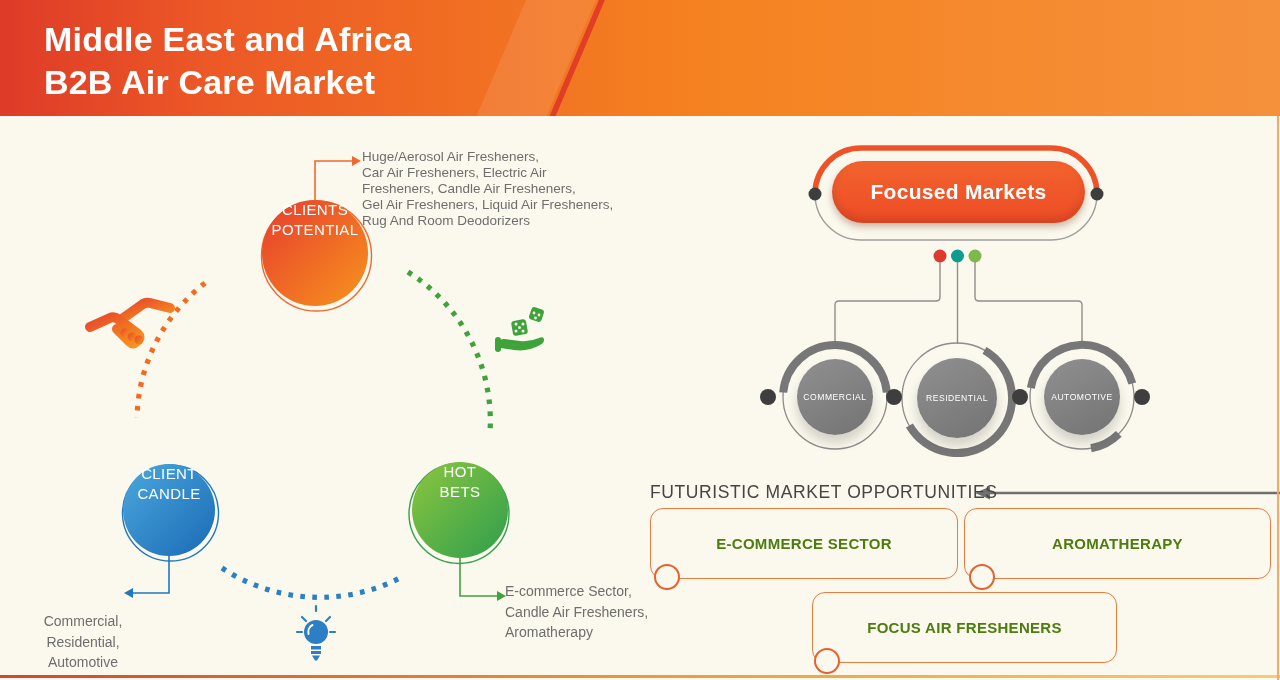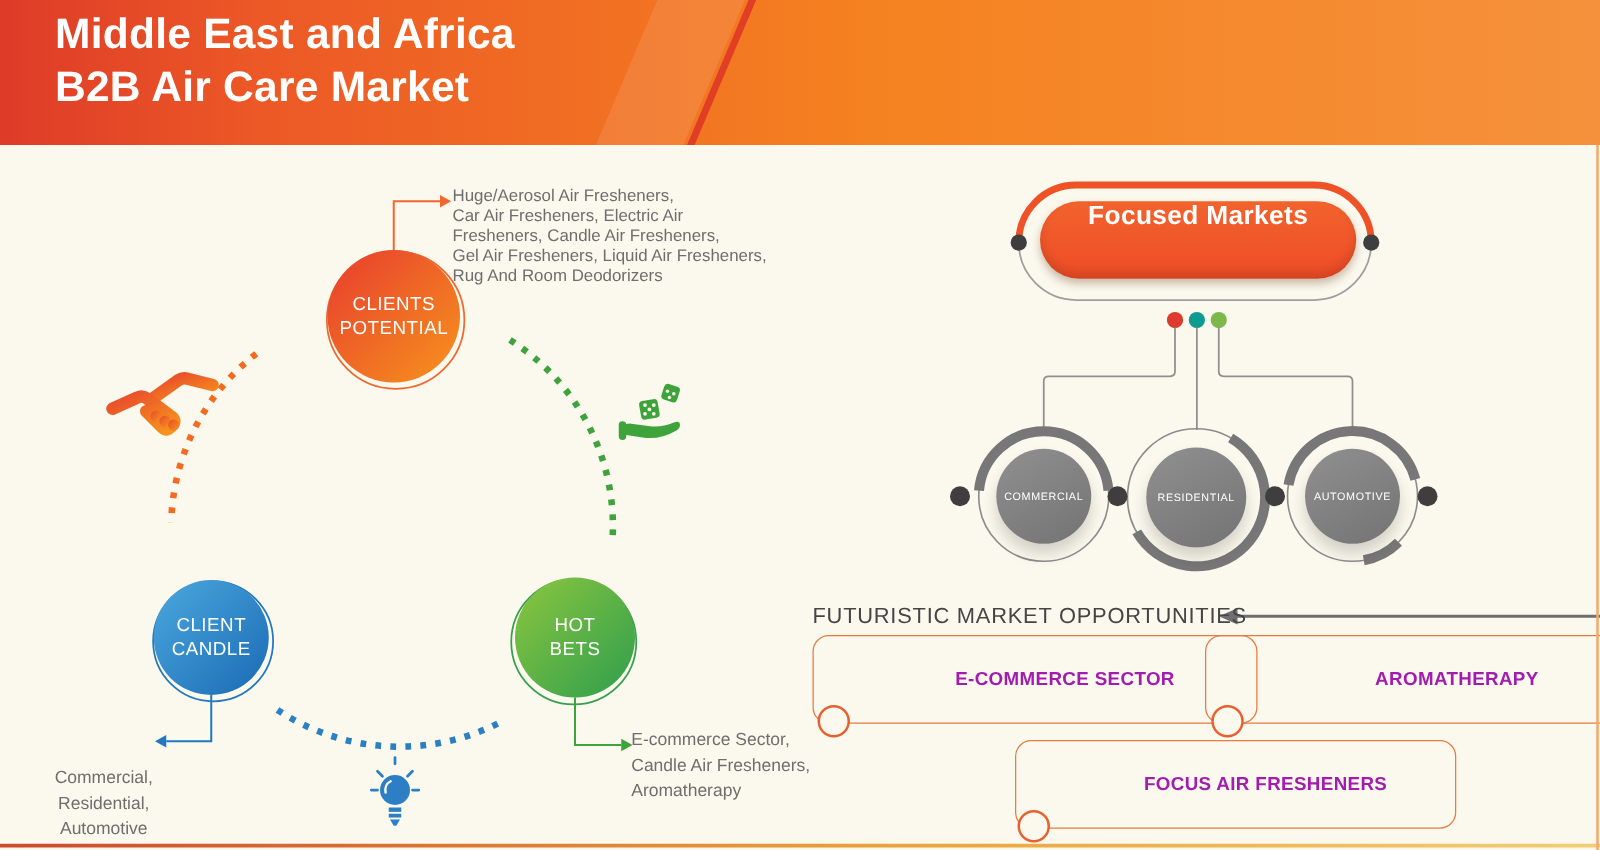--- a/index.html
+++ b/index.html
@@ -12,63 +12,63 @@
   
   .header {
     position:absolute; left:0; top:0; width:1280px; height:116px;
     background:linear-gradient(90deg,#DE3B28 0%,#EC5826 16%,#F58220 55%,#F5913C 100%);
     overflow:hidden;
   }
   .header-band { position:absolute; left:500px; top:-14px; width:70px; height:150px;
     background:rgba(255,255,255,0.10); transform:skewX(-23deg); }
   .header-redline { position:absolute; left:573px; top:-14px; width:6px; height:150px;
     background:#DD3426; opacity:.85; transform:skewX(-23deg); }
-  .title { position:absolute; left:44px; top:6px; font-size:34px; font-weight:bold;
+  .title { position:absolute; left:44px; top:18px; font-size:34px; font-weight:bold;
     color:#FFFFFF; line-height:1.26; white-space:pre-line; letter-spacing:.2px; }
   .subtitle { position:absolute; left:575px; top:27px; width:670px; font-size:19px;
     color:#FBEEDC; line-height:1.43; white-space:pre-line; }
 
   
   .bubble { position:absolute; border-radius:50%; color:#fff; display:flex;
-    align-items:center; justify-content:center; text-align:center;
+    align-items:flex-start; justify-content:center; text-align:center;
     font-weight:500; letter-spacing:.4px; }
   .bubble span { white-space:pre-line; line-height:1.3; }
   #bubble-cp { left:262px; top:200px; width:106px; height:106px; font-size:15px;
     background:linear-gradient(135deg,#E73C2E,#F7941D); }
   #bubble-cf { left:123px; top:464px; width:92px; height:92px; font-size:15px;
     background:linear-gradient(135deg,#4BA8DE,#1A6AB4); }
   #bubble-hb { left:412px; top:462px; width:96px; height:96px; font-size:15px;
     background:linear-gradient(135deg,#8CC63F,#2E9E4D); }
 
   .note { position:absolute; color:#6E6E6E; white-space:pre-line; }
   #note-cp { left:362px; top:149px; width:285px; font-size:13.5px; line-height:1.19; }
   #note-cf { left:30px; top:576px; width:106px; font-size:14px; line-height:1.48; text-align:center;margin-top:35px; }
   #note-hb { left:505px; top:581px; width:185px; font-size:14px; line-height:1.48; }
 
   
   .fm-pill { position:absolute; left:832px; top:161px; width:253px; height:62px;
     border-radius:31px; background:linear-gradient(180deg,#F2632D,#EE4C26);
     color:#fff; font-size:21px; font-weight:bold; letter-spacing:.3px;
-    display:flex; align-items:flex-start; justify-content:center;
+    display:flex; align-items:center; justify-content:center;
     box-shadow:0 4px 7px rgba(90,40,10,.30), inset 0 -5px 8px rgba(0,0,0,.12); }
 
   .seg { position:absolute; border-radius:50%; color:#fff; letter-spacing:.5px;
     background:linear-gradient(150deg,#909090,#737373);
     display:flex; align-items:center; justify-content:center;
     box-shadow:0 8px 12px rgba(0,0,0,.16); font-size:8.6px; }
   #seg-commercial { left:797px; top:359px; width:76px; height:76px; }
   #seg-residential { left:917px; top:358px; width:80px; height:80px; }
   #seg-automotive { left:1044px; top:359px; width:76px; height:76px; }
 
   
   .fut-heading { position:absolute; left:650px; top:482px; font-size:17.5px;
     color:#454545; letter-spacing:.6px; font-weight:500; }
   .fut-box { position:absolute; height:69px; border:1.6px solid #E87A42;
     border-radius:13px; display:flex; align-items:center; justify-content:center;
-    color:#a21caf; font-weight:bold; font-size:15px; letter-spacing:.3px;padding-left:48px; }
+    color:#4d7c0f; font-weight:bold; font-size:15px; letter-spacing:.3px; }
   #box-ecom   { left:650px; top:508px; width:306px; }
   #box-aroma  { left:964px; top:508px; width:305px; }
   #box-candle { left:812px; top:592px; width:303px; }
   .donut { position:absolute; width:26px; height:26px; box-sizing:border-box;
     border-radius:50%; border:2.6px solid #E8602F; background:#FBF8ED; }
   #donut-1 { left:654px; top:564px; }
   #donut-2 { left:969px; top:564px; }
   #donut-3 { left:814px; top:648px; }
 
   

